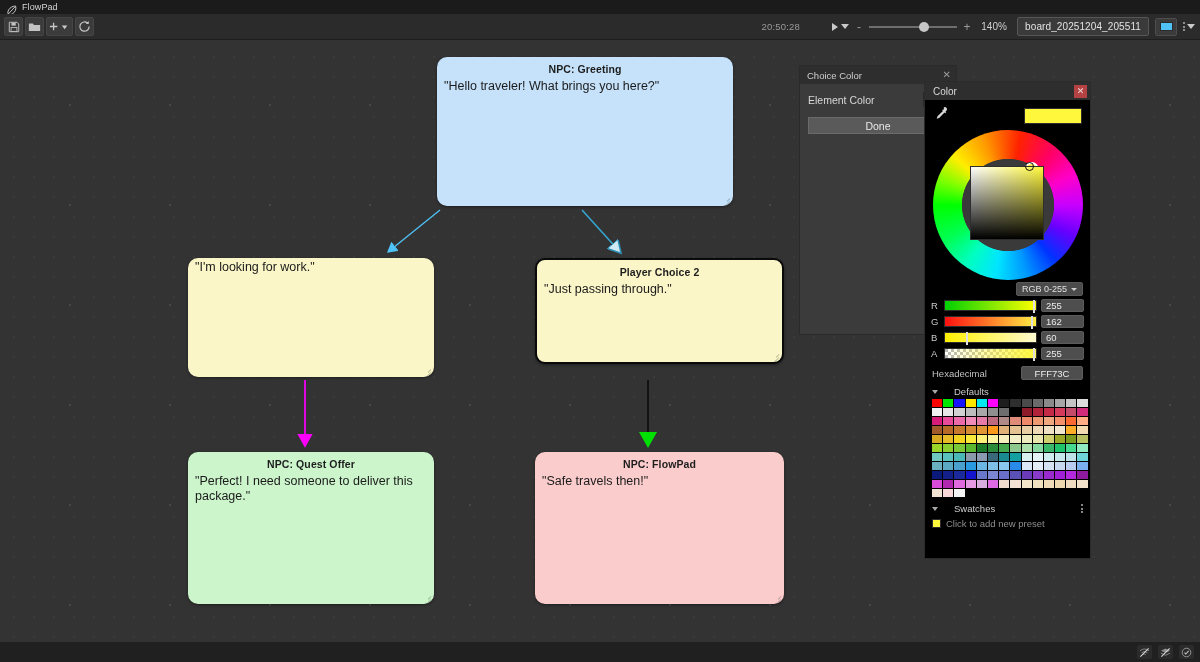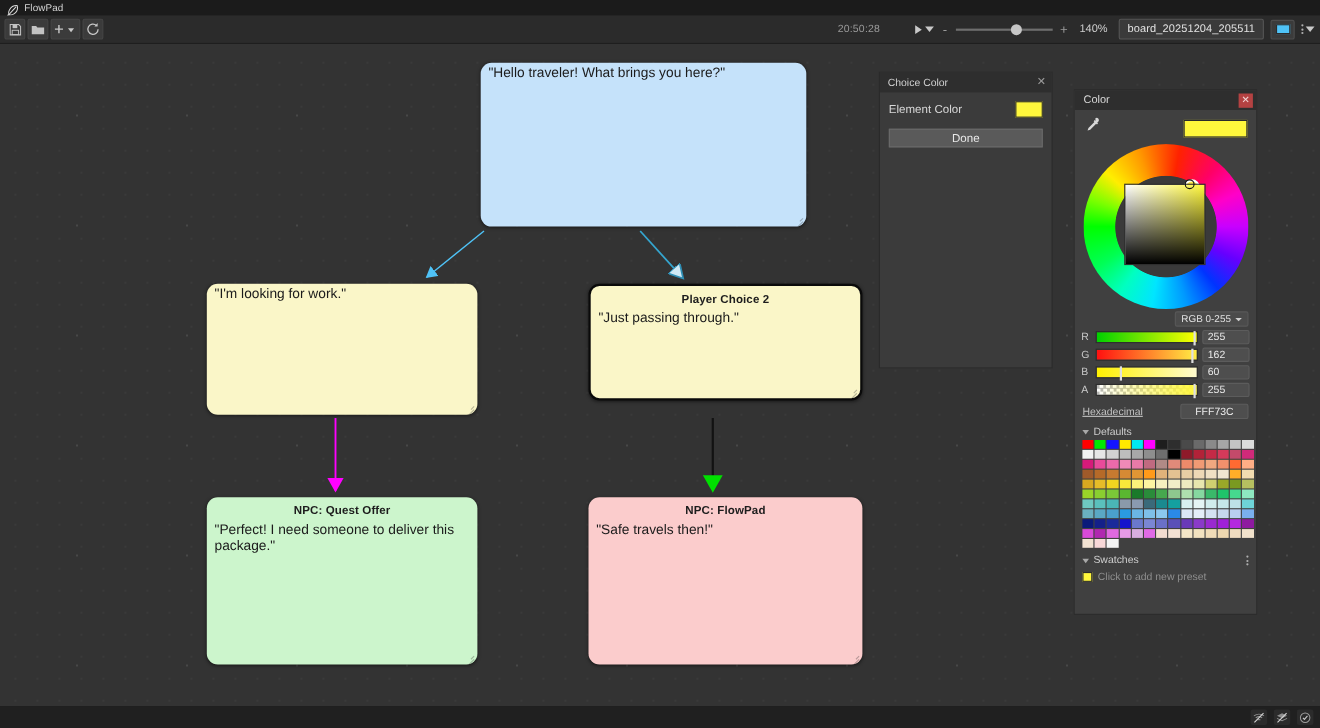--- a/index.html
+++ b/index.html
@@ -114,22 +114,22 @@
   .dc-label { font-size: 10.5px; color: #d8d8d8; }
   .dc-swatch { width: 25px; height: 15px; border: 1px solid #2a2a2a; }
   .dc-done {
     margin: 10px 8px 0; height: 17px; background: #5a5a5a; border: 1px solid #6a6a6a;
     display: flex; align-items: center; justify-content: center;
     font-size: 10.5px; color: #e8e8e8; cursor: pointer;
   }
 
   
   .dlg-color {
-    position: absolute; left: 976px; top: 81px; width: 167px; height: 478px;
-    background: #404040; border: 1px solid #2b2b2b;
+    position: absolute; left: 924px; top: 81px; width: 167px; height: 478px;
+    background: #000000; border: 1px solid #2b2b2b;
   }
   .cp-head {
     height: 18px; background: #2e2e2e; display: flex; align-items: center;
     justify-content: space-between; padding: 0 3px 0 8px;
   }
   .cp-title { font-size: 10px; color: #d9d9d9; }
   .cp-close {
     width: 13px; height: 13px; background: #b44242; color: #f2d9d9; font-size: 9px;
     display: flex; align-items: center; justify-content: center; cursor: pointer; line-height: 1;
   }
@@ -182,26 +182,26 @@
   }
   .bar-r { background: linear-gradient(to right, #00d000, #ffff00); }
   .bar-g { background: linear-gradient(to right, #ff1010, #ffee44); }
   .bar-b { background: linear-gradient(to right, #fff000, #fffbd0); }
   .bar-a {
     background:
       linear-gradient(to right, rgba(255,247,60,0), rgba(255,247,60,1)),
       repeating-conic-gradient(#ffffff 0 25%, #b8b8b8 0 50%) 0 0/6px 6px;
   }
   .hex-row { display: flex; align-items: center; justify-content: space-between; padding: 3px 7px 0; }
-  .hex-lab { font-size: 9.5px; color: #c2c2c2; text-decoration: underline; }
+  .hex-lab { font-size: 9.5px; color: #c2c2c2; }
   .hex-val {
     width: 62px; height: 14px; background: #4e4e4e; border: 1px solid #5c5c5c; border-radius: 2px;
     font-size: 9.5px; color: #ececec; display: flex; align-items: center; justify-content: center;
   }
-  .sect-head { display: flex; align-items: center; gap: 4px; padding: 6px 7px 2px; }
+  .sect-head { display: flex; align-items: center; gap: 16px; padding: 6px 7px 2px; }
   .sect-head .tw { width: 0; height: 0; border-top: 4px solid #a8a8a8;
                    border-left: 3px solid transparent; border-right: 3px solid transparent; }
   .sect-head .st { font-size: 9.5px; color: #cdcdcd; }
   .sect-head .sp { flex: 1; }
   .sw-grid { display: grid; grid-template-columns: repeat(14, 10.2px); gap: 1px; padding: 0 7px; }
   .sw { width: 10.2px; height: 8px; }
   .preset-row { display: flex; align-items: center; gap: 5px; padding: 2px 7px 0; }
   .preset-chip { width: 9px; height: 9px; background: #fff73c; border: 1px solid #2c2c2c; }
   .preset-txt { font-size: 9.5px; color: #8e8e8e; }
 
@@ -304,20 +304,21 @@
           <path d="M0,0 L8,4.5 L0,9 z" fill="#00e000"></path>
         </marker>
       </defs>
       <line x1="440" y1="170" x2="388" y2="212" stroke="#4fc3f7" stroke-width="1.3" marker-end="url(#ah-c1)"></line>
       <line x1="582" y1="170" x2="620" y2="212" stroke="#35a6d0" stroke-width="1.6" marker-end="url(#ah-c2)"></line>
       <line x1="305" y1="340" x2="305" y2="406" stroke="#ff00ff" stroke-width="1.7" marker-end="url(#ah-m)"></line>
       <line x1="648" y1="340" x2="648" y2="406" stroke="#121212" stroke-width="2" marker-end="url(#ah-g)"></line>
     </svg>
     <div id="nodes-layer">
         <div class="node" style="left: 437px; top: 17px; width: 296px; height: 149px; background: rgb(197, 226, 250);">
+          <div class="ntitle">NPC: Greeting</div>
           <div class="nbody">"Hello traveler! What brings you here?"</div>
           <div class="resize"></div>
         </div>
         <div class="node" style="left: 188px; top: 218px; width: 246px; height: 119px; background: rgb(250, 246, 200);">
           <div class="nbody">"I'm looking for work."</div>
           <div class="resize"></div>
         </div>
         <div class="node" style="left: 535px; top: 218px; width: 249px; height: 106px; background: rgb(250, 246, 200); border: 2px solid rgb(10, 10, 10);">
           <div class="ntitle">Player Choice 2</div>
           <div class="nbody">"Just passing through."</div>

